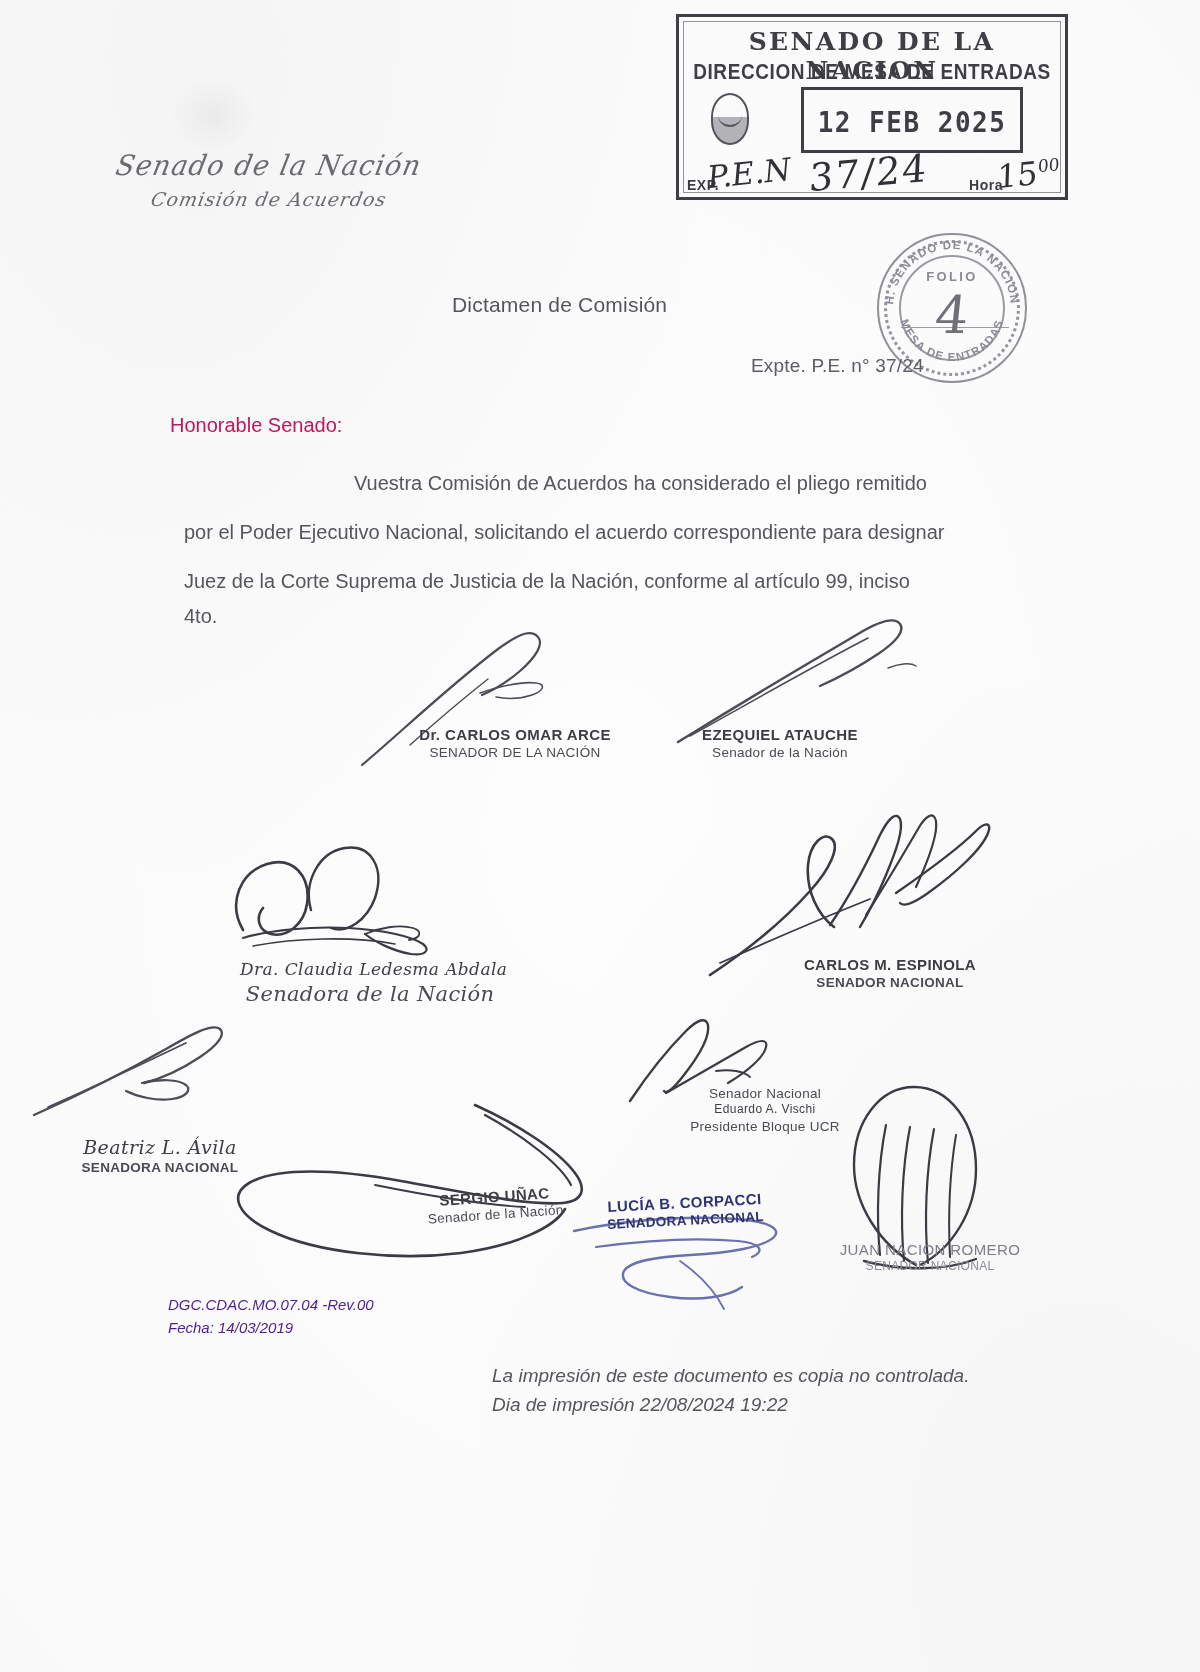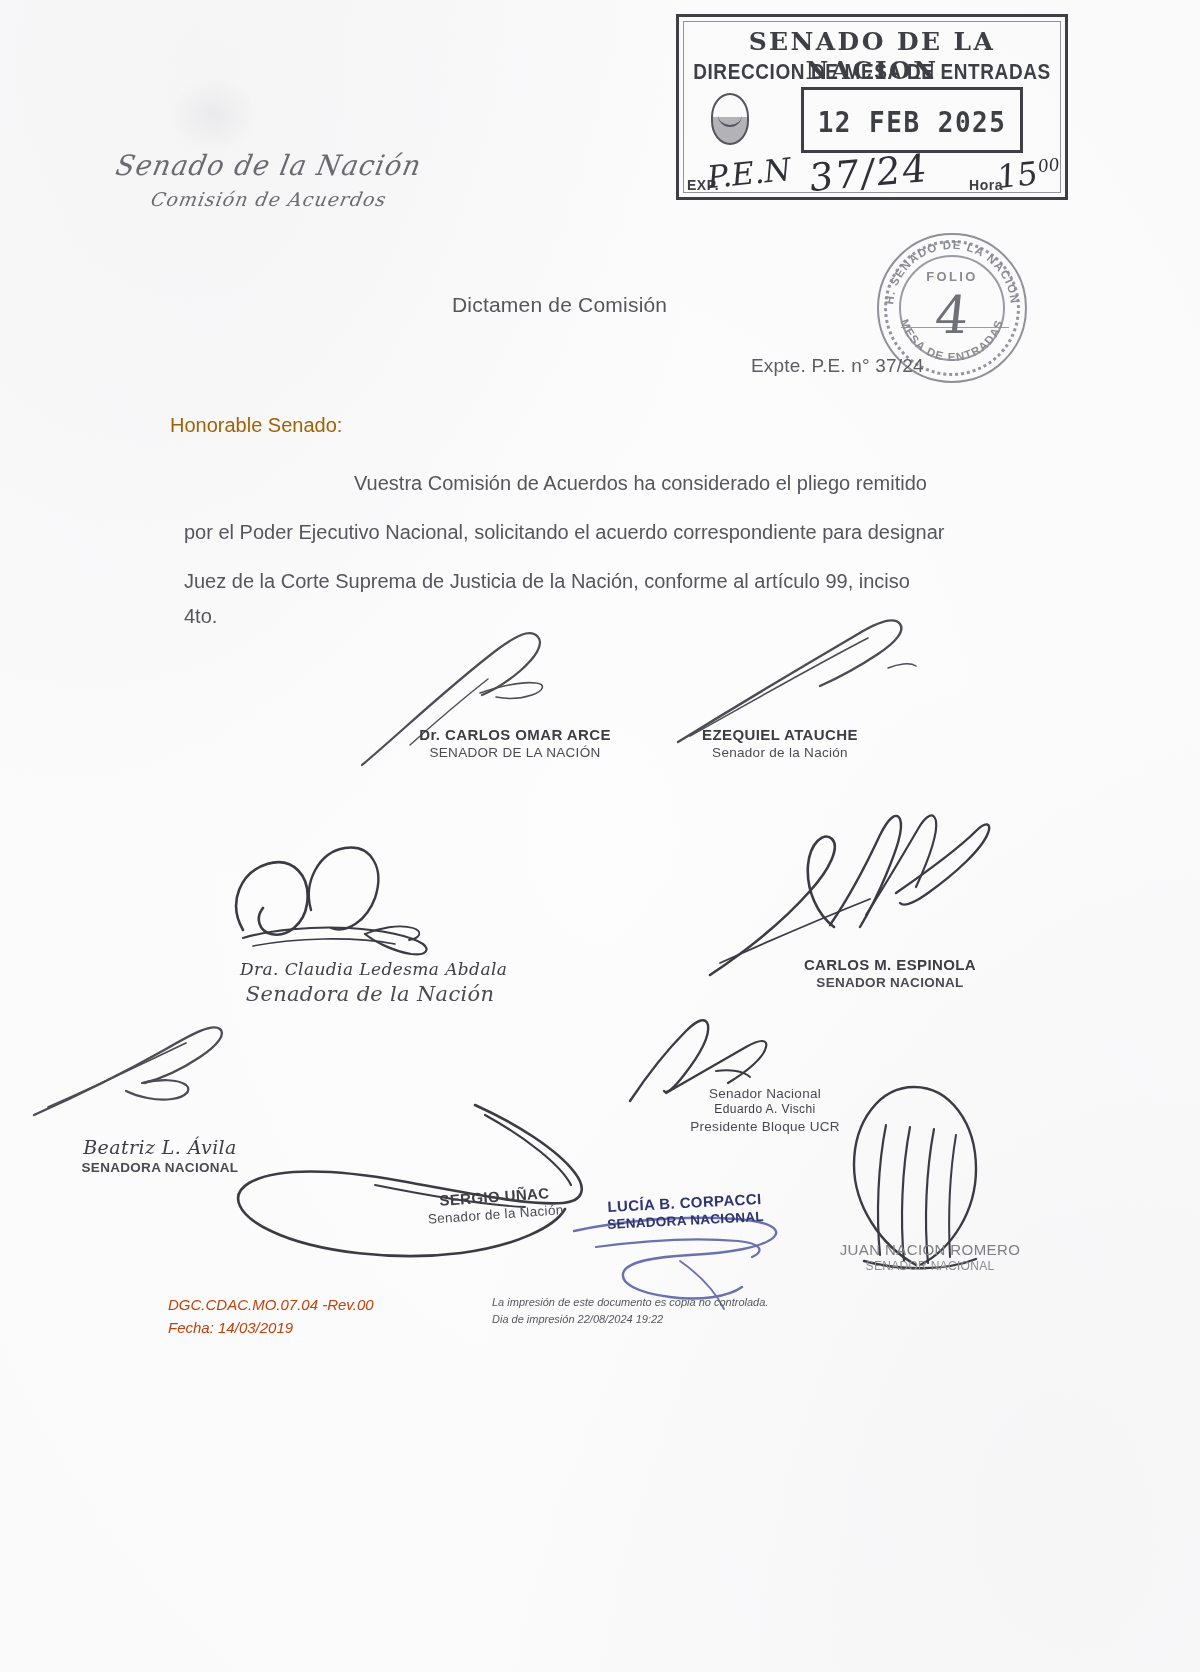--- a/index.html
+++ b/index.html
@@ -286,21 +286,21 @@
     top: 355px;
     font-size: 19px;
     color: #5c5d64;
     letter-spacing: 0.2px;
   }
   .salutation {
     position: absolute;
     left: 170px;
     top: 414px;
     font-size: 20px;
-    color: #a16207;
+    color: #be185d;
   }
   .body-text {
     position: absolute;
     left: 170px;
     top: 452px;
     width: 790px;
     font-size: 20px;
     line-height: 35px;
     color: #55565c;
     text-indent: 0;
@@ -365,29 +365,29 @@
   .ink-dark { stroke: #3a3b43; }
 
   
   .footer-left {
     position: absolute;
     left: 168px;
     top: 1294px;
     font-family: "Liberation Sans", sans-serif;
     font-size: 15px;
     line-height: 1.5;
-    color: #c2410c;
+    color: #4c1d95;
     font-style: italic;
   }
   .footer-center {
     position: absolute;
     left: 492px;
-    top: 1294px;
-    font-family: "Liberation Sans", sans-serif;
-    font-size: 11px;
+    top: 1362px;
+    font-family: "Liberation Sans", sans-serif;
+    font-size: 19px;
     line-height: 1.5;
     color: #55565c;
     font-style: italic;
   }
   .footer-left div, .footer-center div { white-space: nowrap; }
 </style>
 </head>
 <body>
 
 <div class="page">

